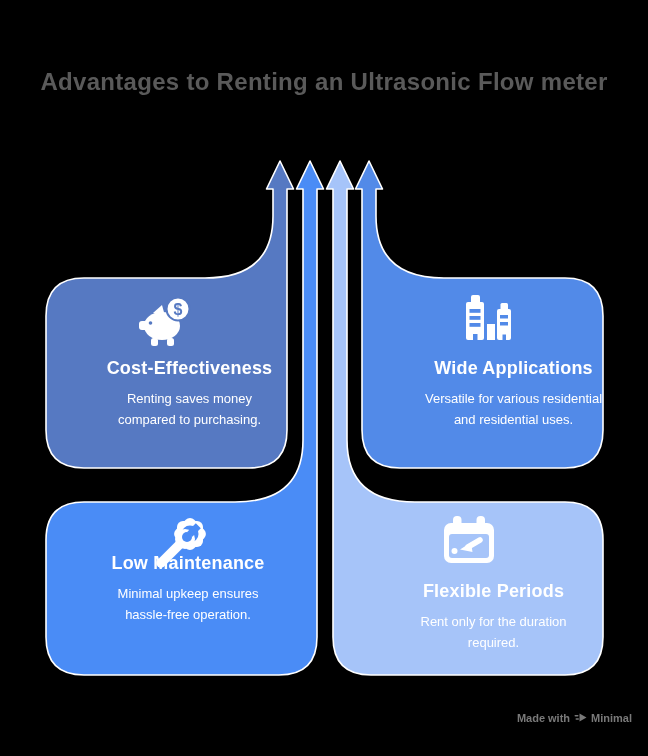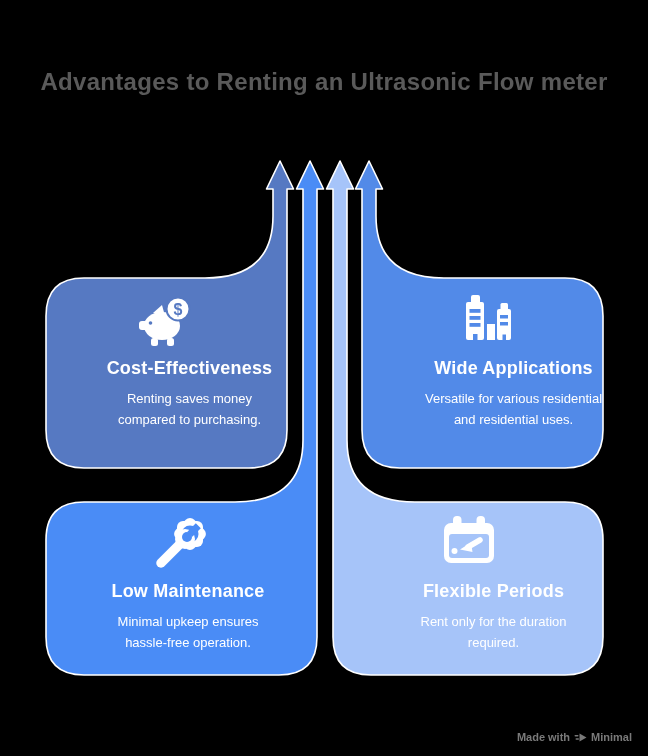--- a/index.html
+++ b/index.html
@@ -18,25 +18,25 @@
   .card-text h2 {
     margin:0; font-size:18px; line-height:22px; font-weight:700;
     letter-spacing:0.2px;
   }
   .card-text p {
     margin:9px auto 0 auto; max-width:180px;
     font-size:13px; line-height:21px; font-weight:400;
   }
   .text-cost { left:46px;  top:357px; width:241px; }
   .text-wide { left:362px; top:357px; width:241px;margin-left:8px; }
-  .text-low  { left:46px;  top:580px; width:238px; }
+  .text-low  { left:46px;  top:552px; width:238px; }
   .text-flex { left:349px; top:580px; width:243px; }
   .watermark {
-    position:absolute; right:16px; bottom:12px;
-    display:flex; align-items:flex-start; gap:4px;
+    position:absolute; right:16px; bottom:32px;
+    display:flex; align-items:center; gap:4px;
     color:#8f8f8f; font-size:11px; font-weight:600; opacity:.85;
   }
   .watermark .logo { display:inline-block; width:13px; height:13px; }
 </style>
 </head>
 <body>
 
 <div class="canvas">
 
   <h1 class="page-title">Advantages to Renting an Ultrasonic Flow meter</h1>

